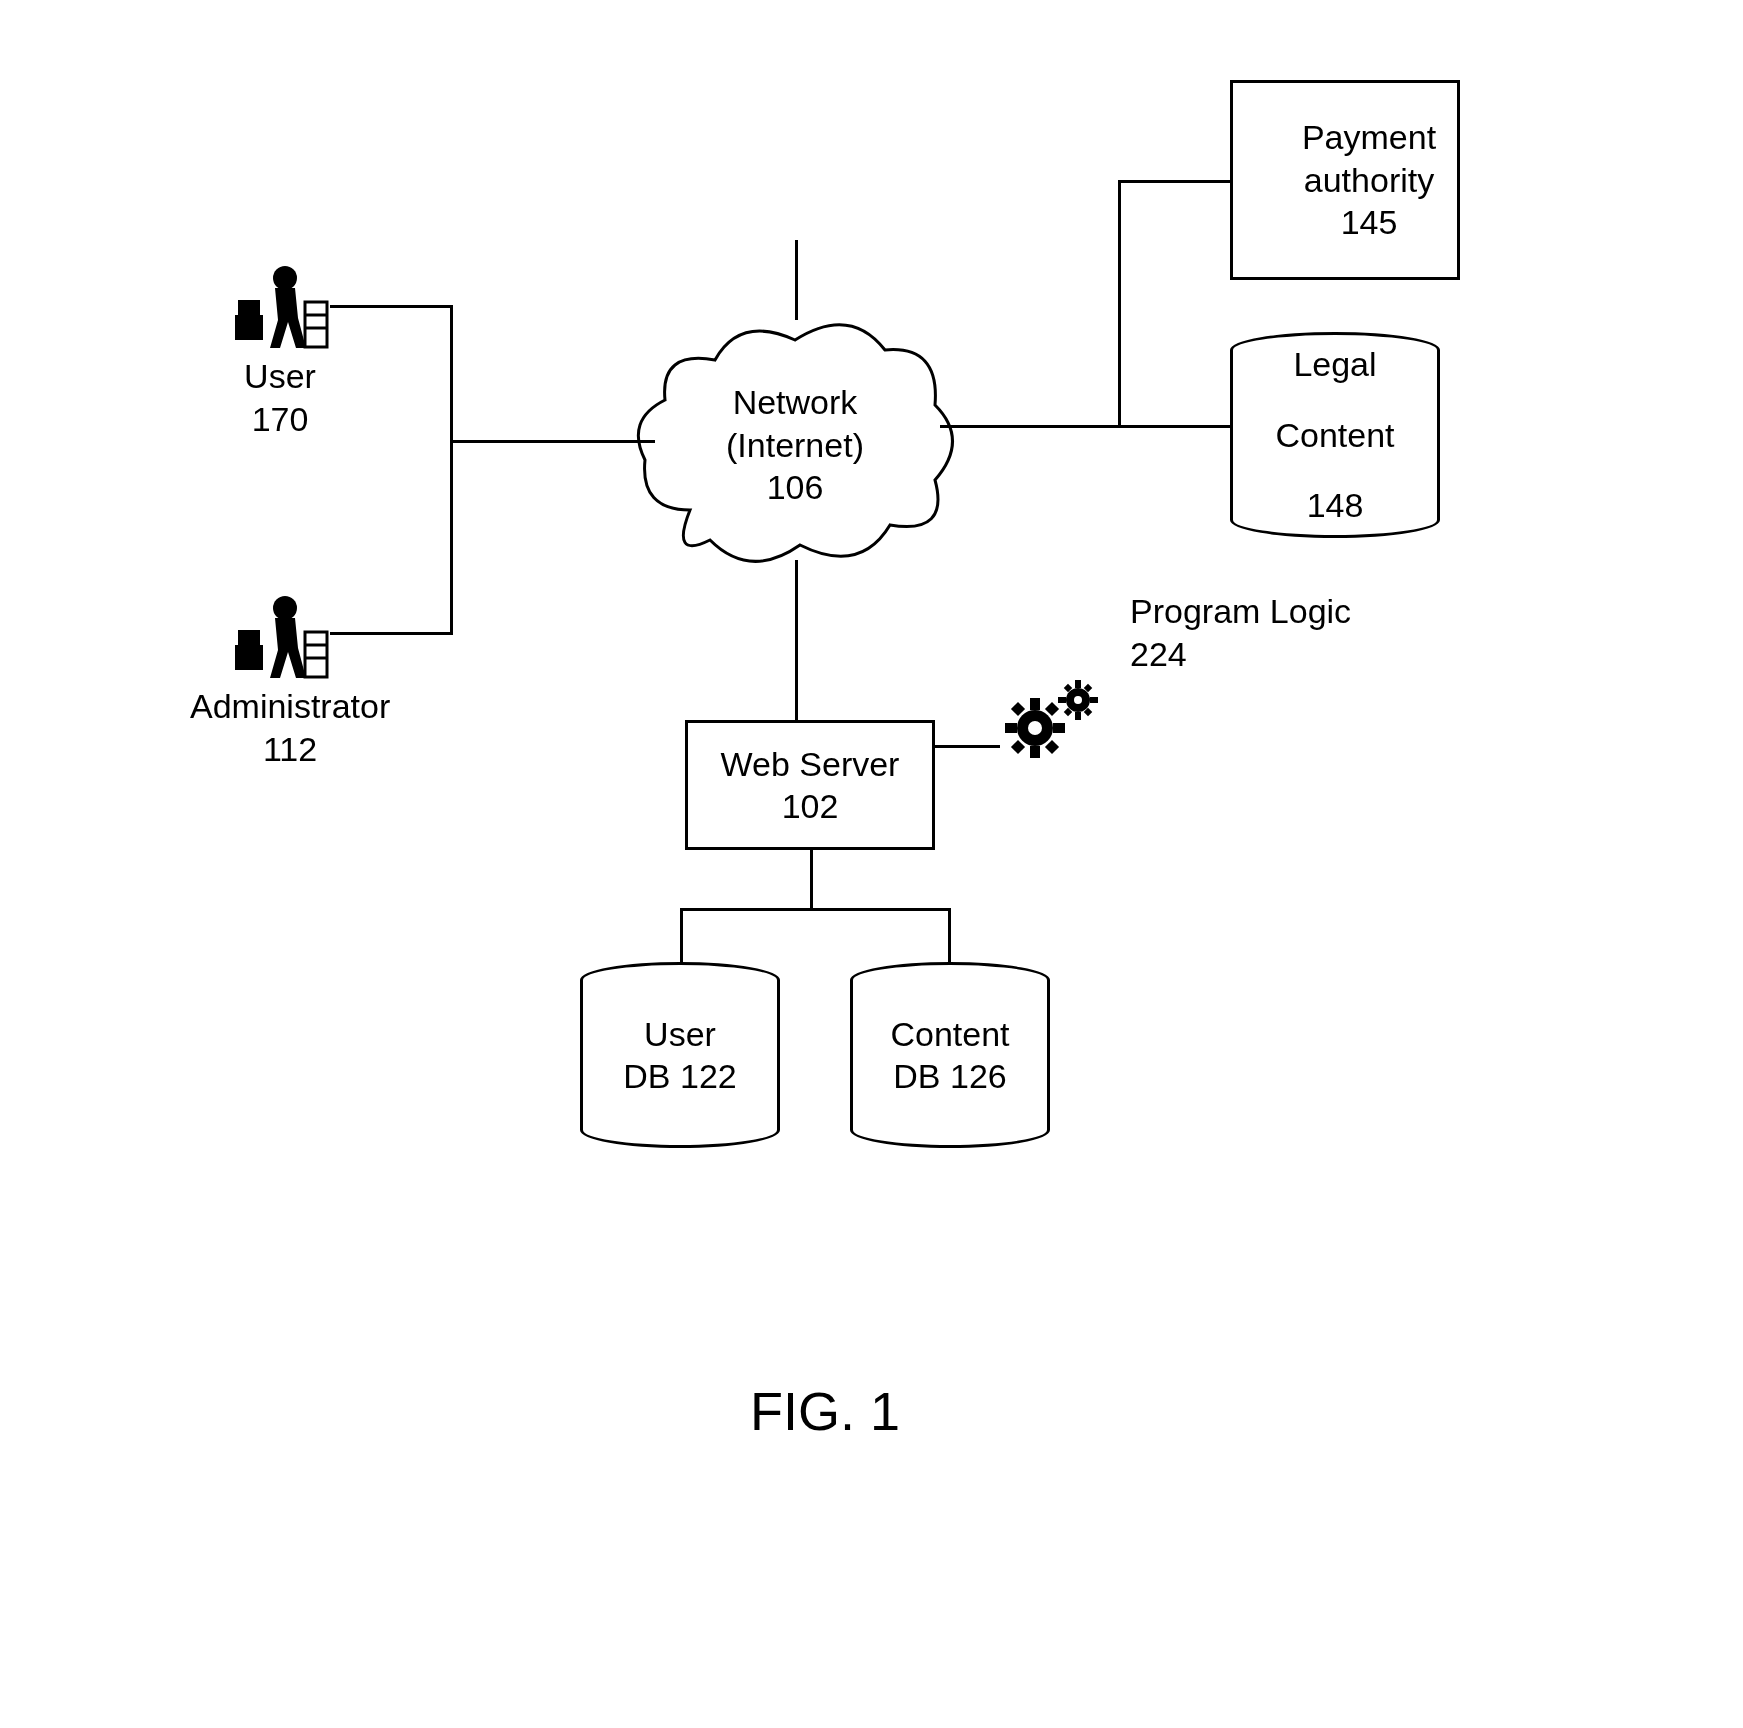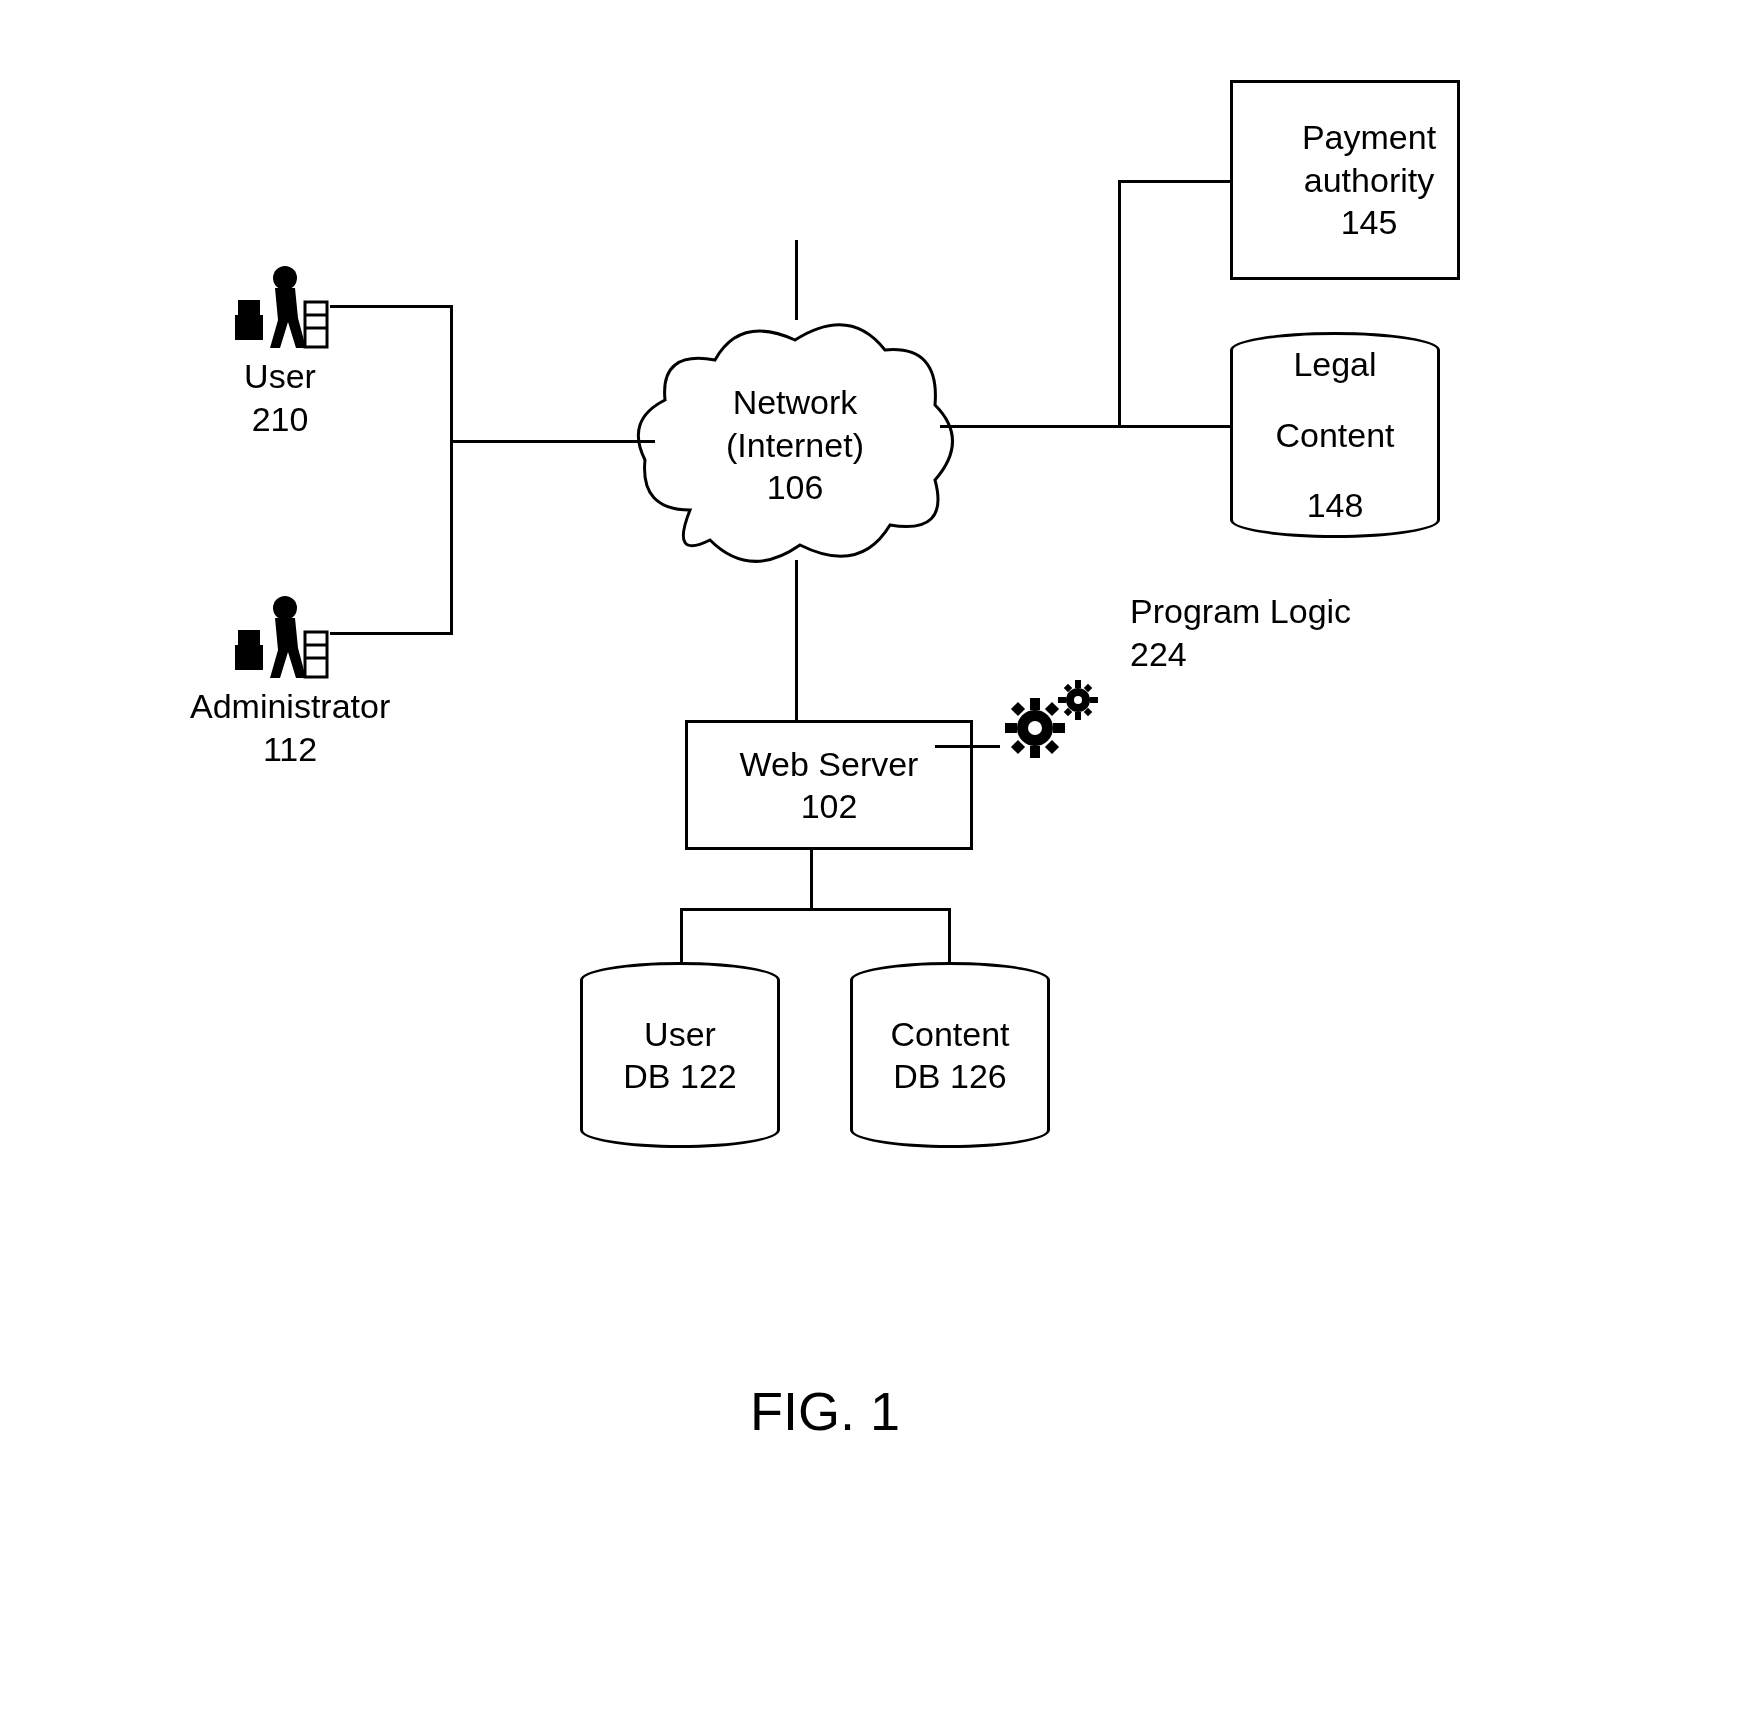--- a/index.html
+++ b/index.html
@@ -143,40 +143,40 @@
       <rect x="8" y="40" width="22" height="18" fill="#000"></rect>
       <circle cx="55" cy="18" r="12" fill="#000"></circle>
       <path d="M 45 28 L 48 60 L 40 88 L 50 88 L 58 62 L 66 88 L 76 88 L 68 58 L 65 28 Z" fill="#000"></path>
       <rect x="75" y="42" width="22" height="45" fill="none" stroke="#000" stroke-width="3"></rect>
       <line x1="75" y1="55" x2="97" y2="55" stroke="#000" stroke-width="3"></line>
       <line x1="75" y1="68" x2="97" y2="68" stroke="#000" stroke-width="3"></line>
     </svg>
   </div>
   <div class="label" style="left:-20px; top:275px; width:140px;">
     <span>User</span><br>
-    <span>210</span>
+    <span>170</span>
   </div>
 
   <div class="person" style="left:0px; top:510px;">
     <svg viewBox="0 0 100 90" width="100" height="90">
       <rect x="5" y="55" width="28" height="25" fill="#000"></rect>
       <rect x="8" y="40" width="22" height="18" fill="#000"></rect>
       <circle cx="55" cy="18" r="12" fill="#000"></circle>
       <path d="M 45 28 L 48 60 L 40 88 L 50 88 L 58 62 L 66 88 L 76 88 L 68 58 L 65 28 Z" fill="#000"></path>
       <rect x="75" y="42" width="22" height="45" fill="none" stroke="#000" stroke-width="3"></rect>
       <line x1="75" y1="55" x2="97" y2="55" stroke="#000" stroke-width="3"></line>
       <line x1="75" y1="68" x2="97" y2="68" stroke="#000" stroke-width="3"></line>
     </svg>
   </div>
   <div class="label" style="left:-40px; top:605px; width:200px;">
     <span>Administrator</span><br>
     <span>112</span>
   </div>
 
-  <div class="box" style="left:455px; top:640px; width:288px; height:130px;">
+  <div class="box" style="left:455px; top:640px; width:250px; height:130px;">
     <span>Web Server</span>
     <span>102</span>
   </div>
 
   <div style="position:absolute; left:770px; top:590px; width:110px; height:100px;">
     <svg viewBox="0 0 110 100" width="110" height="100">
       <g transform="translate(35,58)">
         <g fill="#000">
           <circle r="18"></circle>
           <g>

